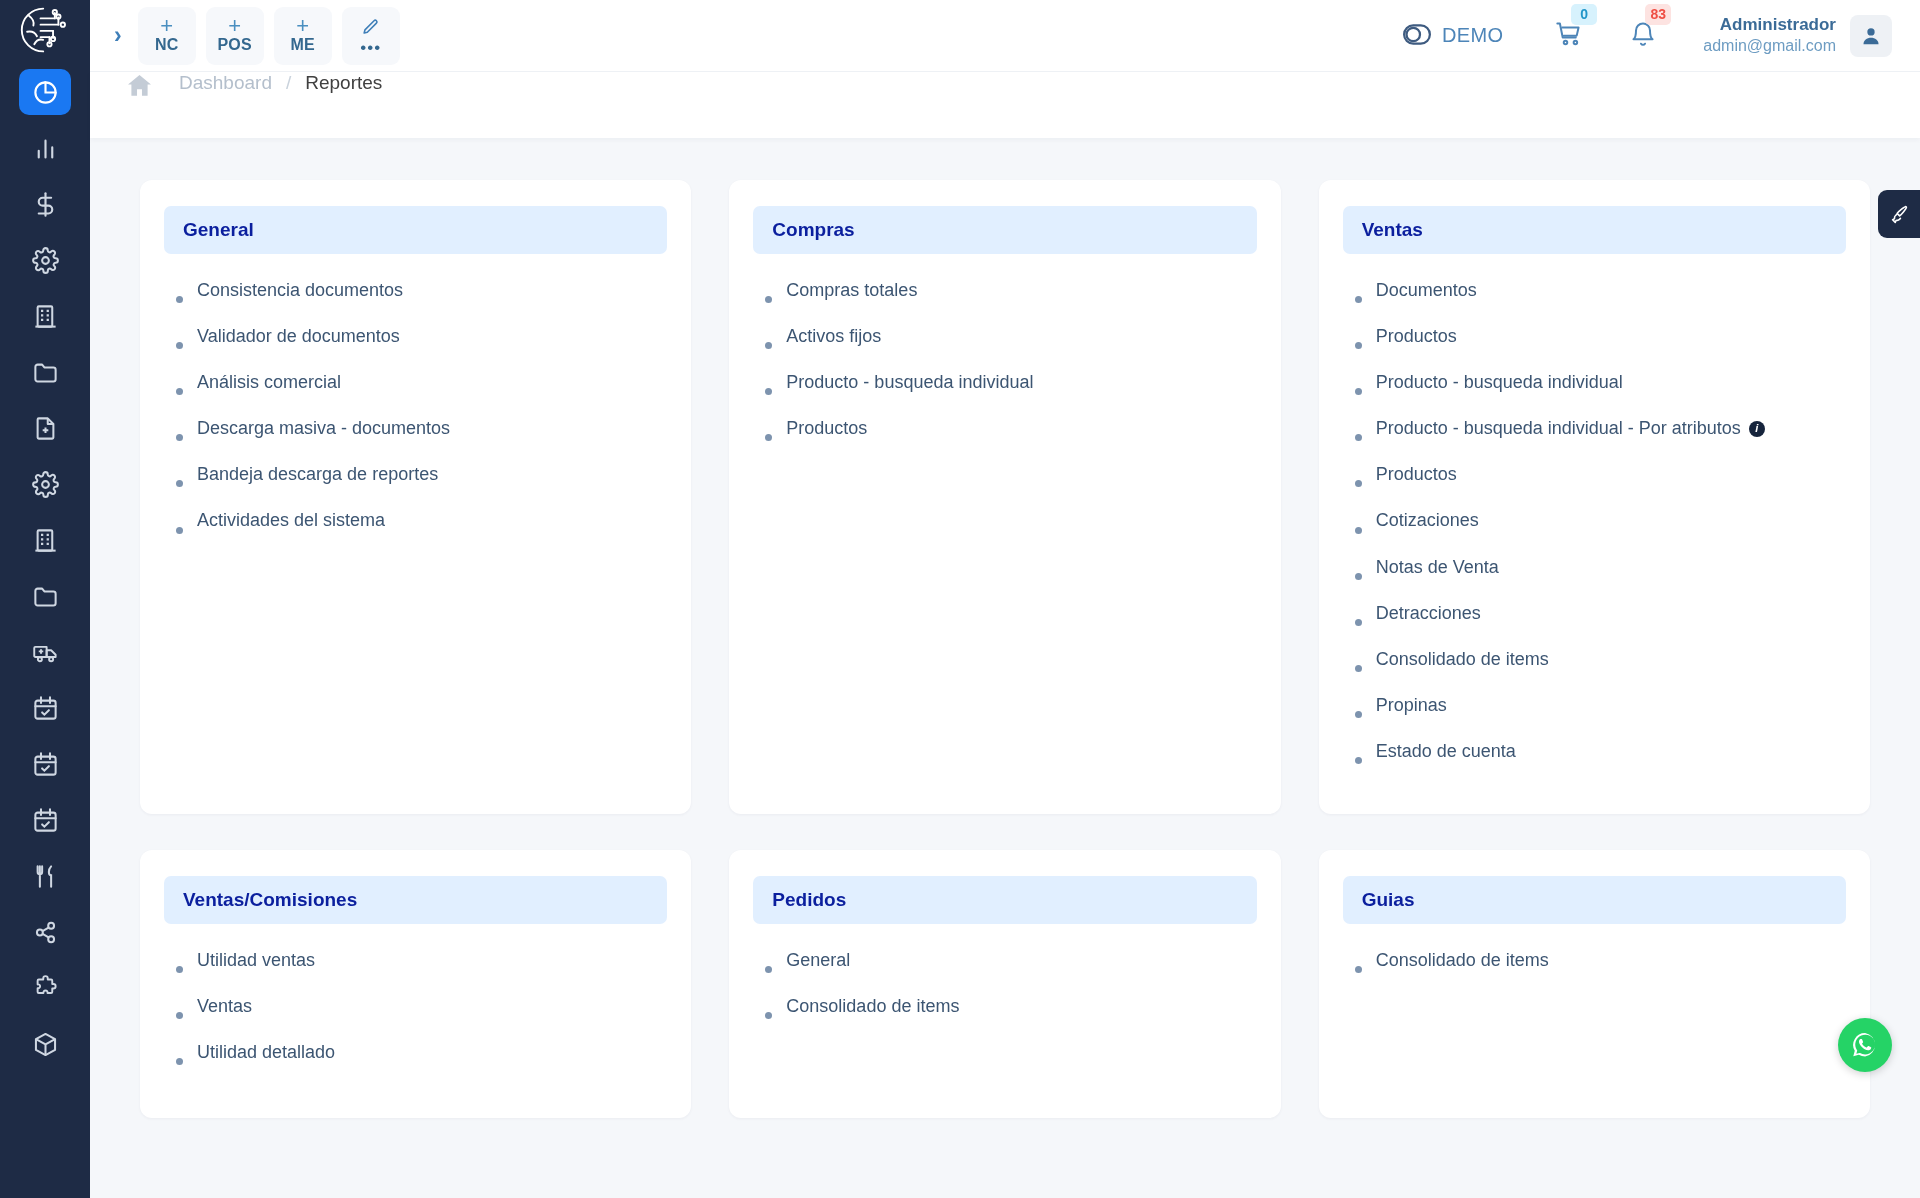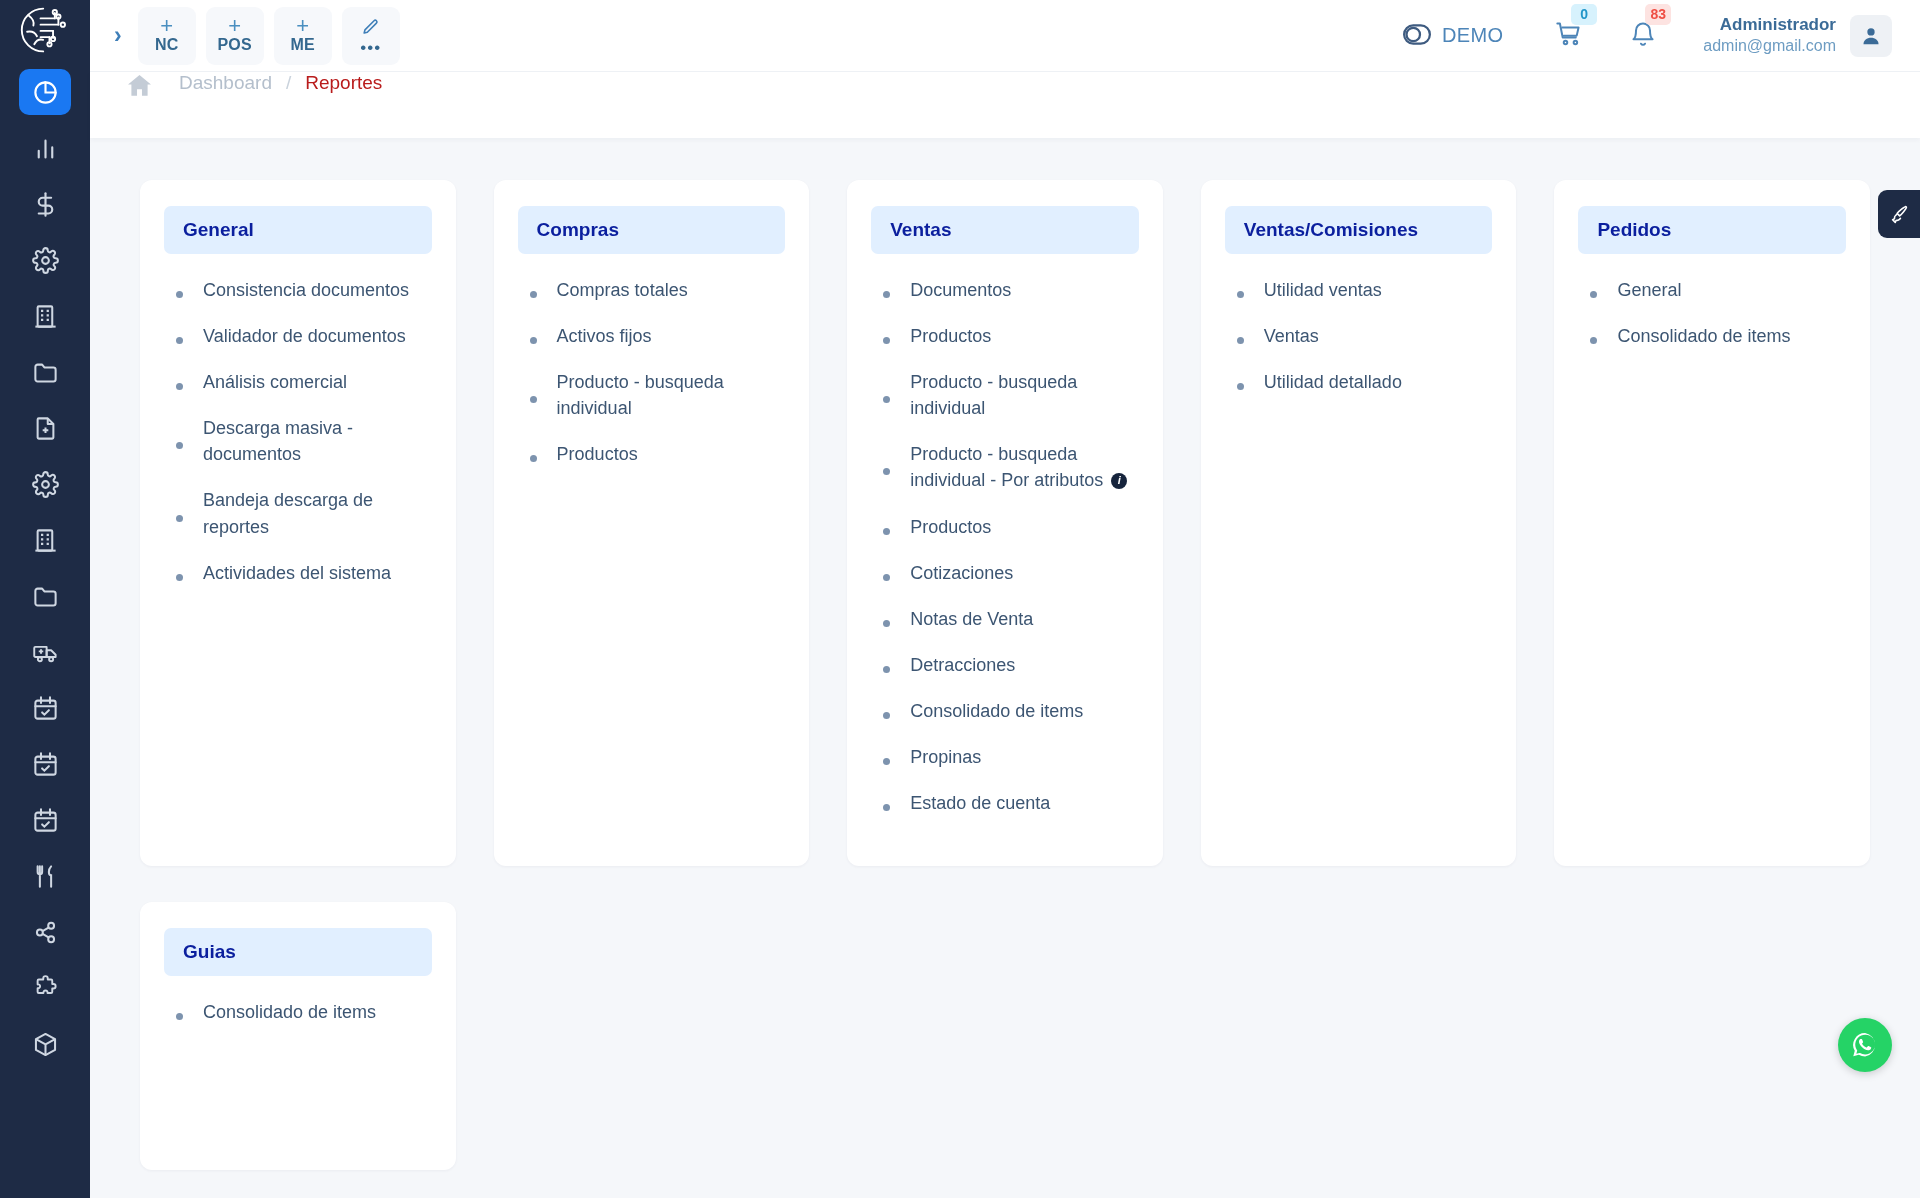--- a/index.html
+++ b/index.html
@@ -97,47 +97,47 @@
   
   .breadcrumb {
     height: 66px; background: #ffffff;
     display: flex; padding-left: 36px; gap: 0;
     box-shadow: 0 2px 5px rgba(30,43,69,.045);
     position: relative; z-index: 3;
   }
   .home-icon { width: 27px; height: 27px; margin-right: 26px; cursor: pointer; }
   .bc-link { color: #b4bfcc; font-size: 19px; cursor: pointer; }
   .bc-sep { color: #c9d2dc; font-size: 19px; margin: 0 14px; }
-  .bc-current { color: #b91c1c; font-size: 19px; cursor: pointer; }
+  .bc-current { color: #404040; font-size: 19px; cursor: pointer; }
 
   
   .content {
     flex: 1; background: #f5f7fa; padding: 42px 50px 0 50px;
     overflow: hidden;
   }
   .grid {
     display: grid;
-    grid-template-columns: repeat(5, 1fr);
+    grid-template-columns: repeat(3, 1fr);
     gap: 36px 38px;
   }
   .card {
     background: #ffffff; border-radius: 12px;
     padding: 26px 24px 30px 24px;
     box-shadow: 0 1px 3px rgba(30,43,69,.05);
     min-height: 268px;
   }
   .card.short { min-height: 268px; }
   .card-header {
     background: #e1efff; border-radius: 7px;
     padding: 13px 19px; margin-bottom: 19px;
   }
   .card-title { color: #0b1f9e; font-size: 19px; font-weight: bold; }
   .card-list { list-style: none; padding: 4px 0 0 12px; }
   .card-list li {
-    display: flex; align-items: center; gap: 20px;
+    display: flex; align-items: flex-end; gap: 14px;
     margin-bottom: 20px; cursor: pointer;
   }
   .dot {
     width: 7px; height: 7px; border-radius: 50%;
     background: #7d93ae; margin-top: 9px; flex: 0 0 auto;
   }
   .li-text { color: #3c5572; font-size: 18px; line-height: 1.45; }
   .info-i {
     display: inline-flex; align-items: center; justify-content: center;
     width: 16px; height: 16px; border-radius: 50%;

